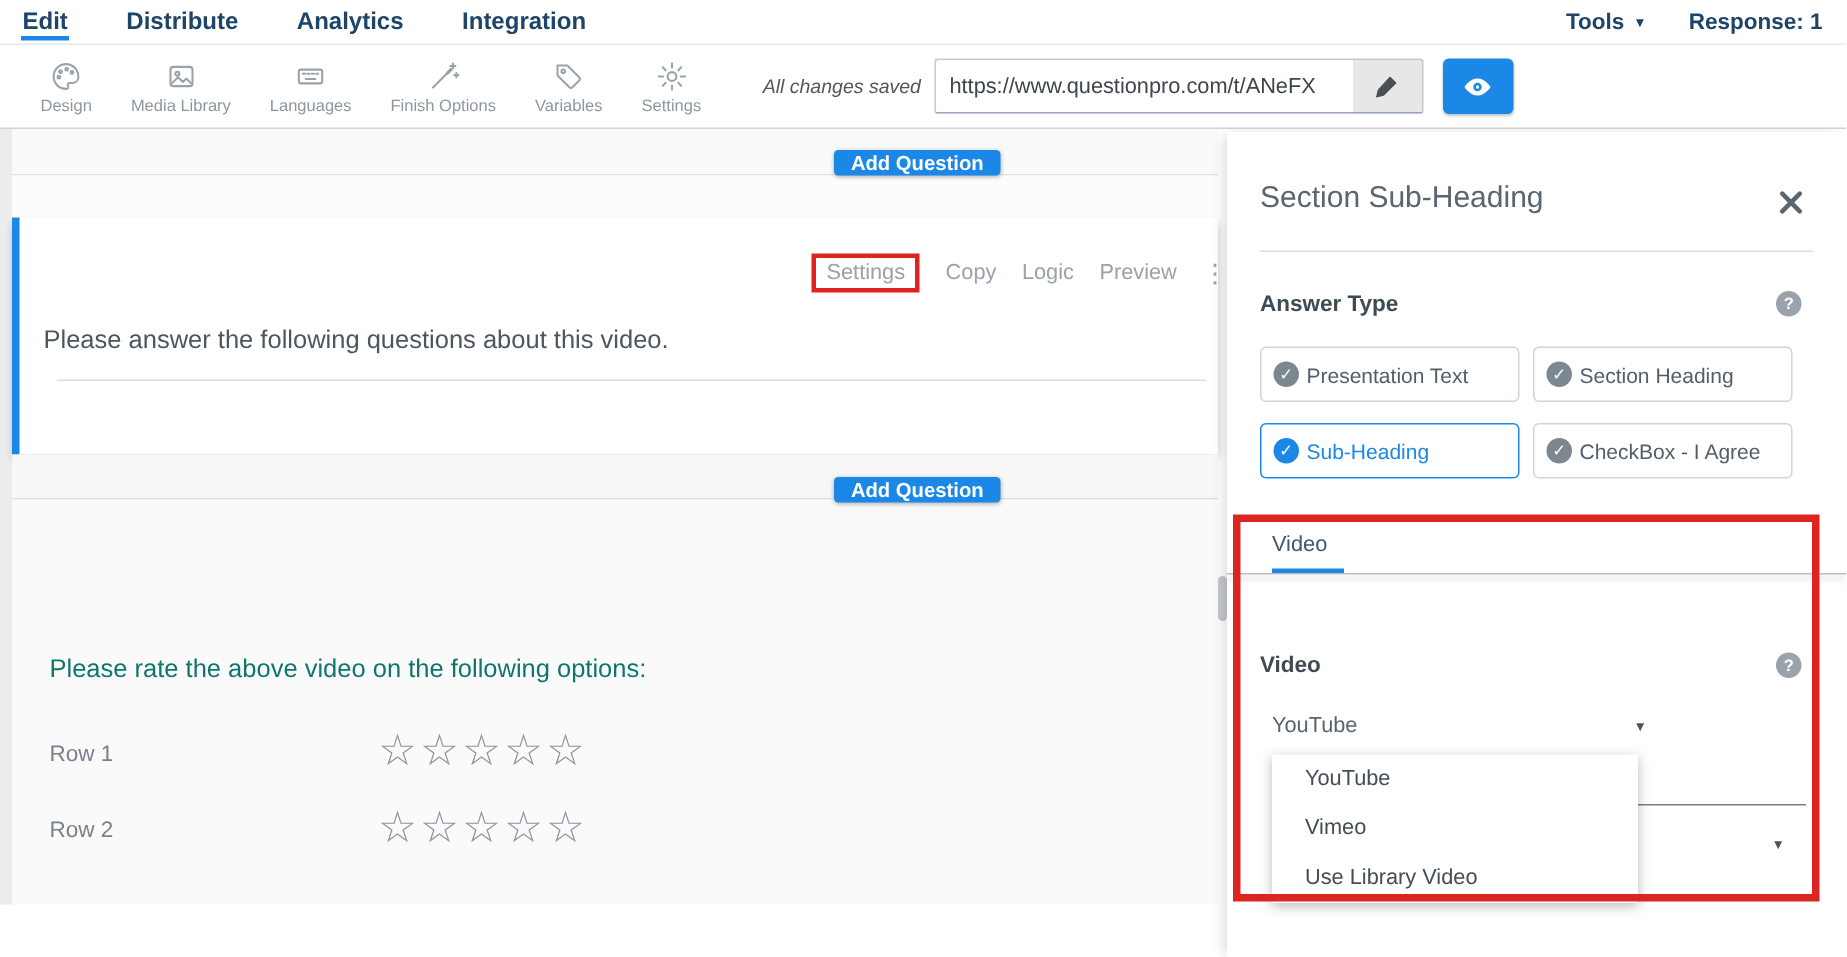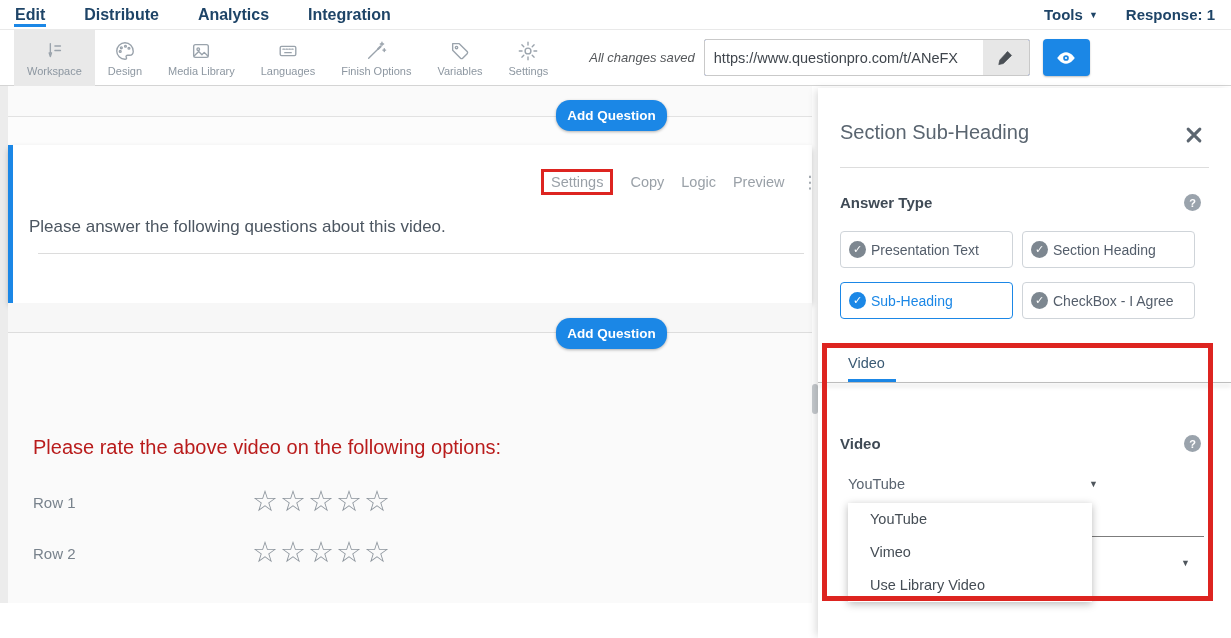--- a/index.html
+++ b/index.html
@@ -34,33 +34,33 @@
   .eyebtn { margin-left:13px; width:47px; height:37px; background:#1b87e6; border:none; border-radius:4px;
             display:flex; align-items:center; justify-content:center; cursor:pointer;
             box-shadow:0 1px 2px rgba(0,0,0,.25); }
 
   
   .leftstrip { position:absolute; left:0; top:86px; width:8px; height:517px; background:#ececec; }
   .secA { position:absolute; left:8px; top:86px; width:804px; height:31px; background:#fafafa; border-bottom:1px solid #e2e2e2; }
   .secB { position:absolute; left:8px; top:117px; width:804px; height:28px; background:#fcfcfc; }
   .card1 { position:absolute; left:8px; top:145px; width:804px; height:158px; background:#fff;
            border-left:5px solid #1b87e6; box-shadow:0 3px 6px -1px rgba(0,0,0,.30); }
-  .addq { position:absolute; left:556px; width:111px; height:31px; background:#1b87e6; color:#fff;
-          border:none; border-radius:14px; font-size:13.5px; font-weight:700; cursor:pointer;
+  .addq { position:absolute; left:556px; width:111px; height:17px; background:#1b87e6; color:#fff;
+          border:none; border-radius:3px; font-size:13.5px; font-weight:700; cursor:pointer;
           box-shadow:0 1px 3px rgba(0,0,0,.3); font-family:"Liberation Sans", sans-serif; z-index:5; }
   .addq1 { top:100px; } .addq2 { top:318px; }
   .qmenu { position:absolute; left:541px; top:169px; display:flex; align-items:center; gap:17px; z-index:6; }
   .qmenu .mitem { font-size:14.5px; color:#9aa1a8; cursor:pointer; }
   .settings-highlight { border:3px solid #dd2420; padding:2px 7px; }
   .kebab { font-size:17px; color:#9aa1a8; cursor:pointer; line-height:1; letter-spacing:0; }
   .q1text { position:absolute; left:29px; top:217px; font-size:17px; color:#4c5661; z-index:2;text-align:right; }
   .q1divider { position:absolute; left:38px; top:253px; width:766px; height:1px; background:#dcdcdc; }
   .secC { position:absolute; left:8px; top:303px; width:804px; height:30px; background:#f7f7f7; border-bottom:1px solid #dddddd; }
   .secD { position:absolute; left:8px; top:333px; width:804px; height:270px; background:#fafafa; }
-  .q2text { position:absolute; left:33px; top:436px; font-size:20px; color:#b91c1c; }
+  .q2text { position:absolute; left:33px; top:436px; font-size:17px; color:#0f766e; }
   .rowlabel { position:absolute; left:33px; font-size:15px; color:#78828c; }
   .rowlabel1 { top:494px; } .rowlabel2 { top:545px; }
   .stars { position:absolute; left:252px; font-size:29px; color:#8d959d; letter-spacing:2px; line-height:1; cursor:pointer; }
   .stars1 { top:487px; } .stars2 { top:538px; }
   .scrollthumb { position:absolute; left:812px; top:384px; width:6px; height:30px; background:#c5c9cd; border-radius:3px; }
 
   
   .panel { position:absolute; left:818px; top:88px; width:413px; height:550px; background:#fff;
            box-shadow:-4px 0 8px -2px rgba(0,0,0,.15); }
   .panel-title { position:absolute; left:22px; top:33px; font-size:20px; color:#5a6570; }
@@ -112,29 +112,20 @@
     <div class="right">
       <div class="tools">
         <span>Tools</span>
         <span class="caret">▼</span>
       </div>
       <div class="response">Response: 1</div>
     </div>
   </div>
 
   <div class="toolbar">
-    <div class="tool active">
-      <svg viewBox="0 0 24 24">
-        <line x1="8" y1="4" x2="8" y2="14"></line>
-          <path d="M6.7 14l1.3 4 1.3-4z"></path>
-        <line x1="13" y1="6.5" x2="19" y2="6.5"></line>
-          <line x1="13" y1="11.5" x2="19" y2="11.5"></line>
-      </svg>
-      <span class="tlabel">Workspace</span>
-    </div>
     <div class="tool">
       <svg viewBox="0 0 24 24">
         <path d="M12 3a9 9 0 1 0 0 18c1.6 0 2.1-1.1 1.4-2.1-.7-1 .1-2.2 1.6-2.2H17a4.3 4.3 0 0 0 4-4.2C21 7 17 3 12 3z"></path>
         <circle cx="8" cy="8.5" r="1"></circle>
           <circle cx="12.5" cy="6.8" r="1"></circle>
           <circle cx="16.3" cy="9" r="1"></circle>
           <circle cx="6.8" cy="12.5" r="1"></circle>
       </svg>
       <span class="tlabel">Design</span>
     </div>

